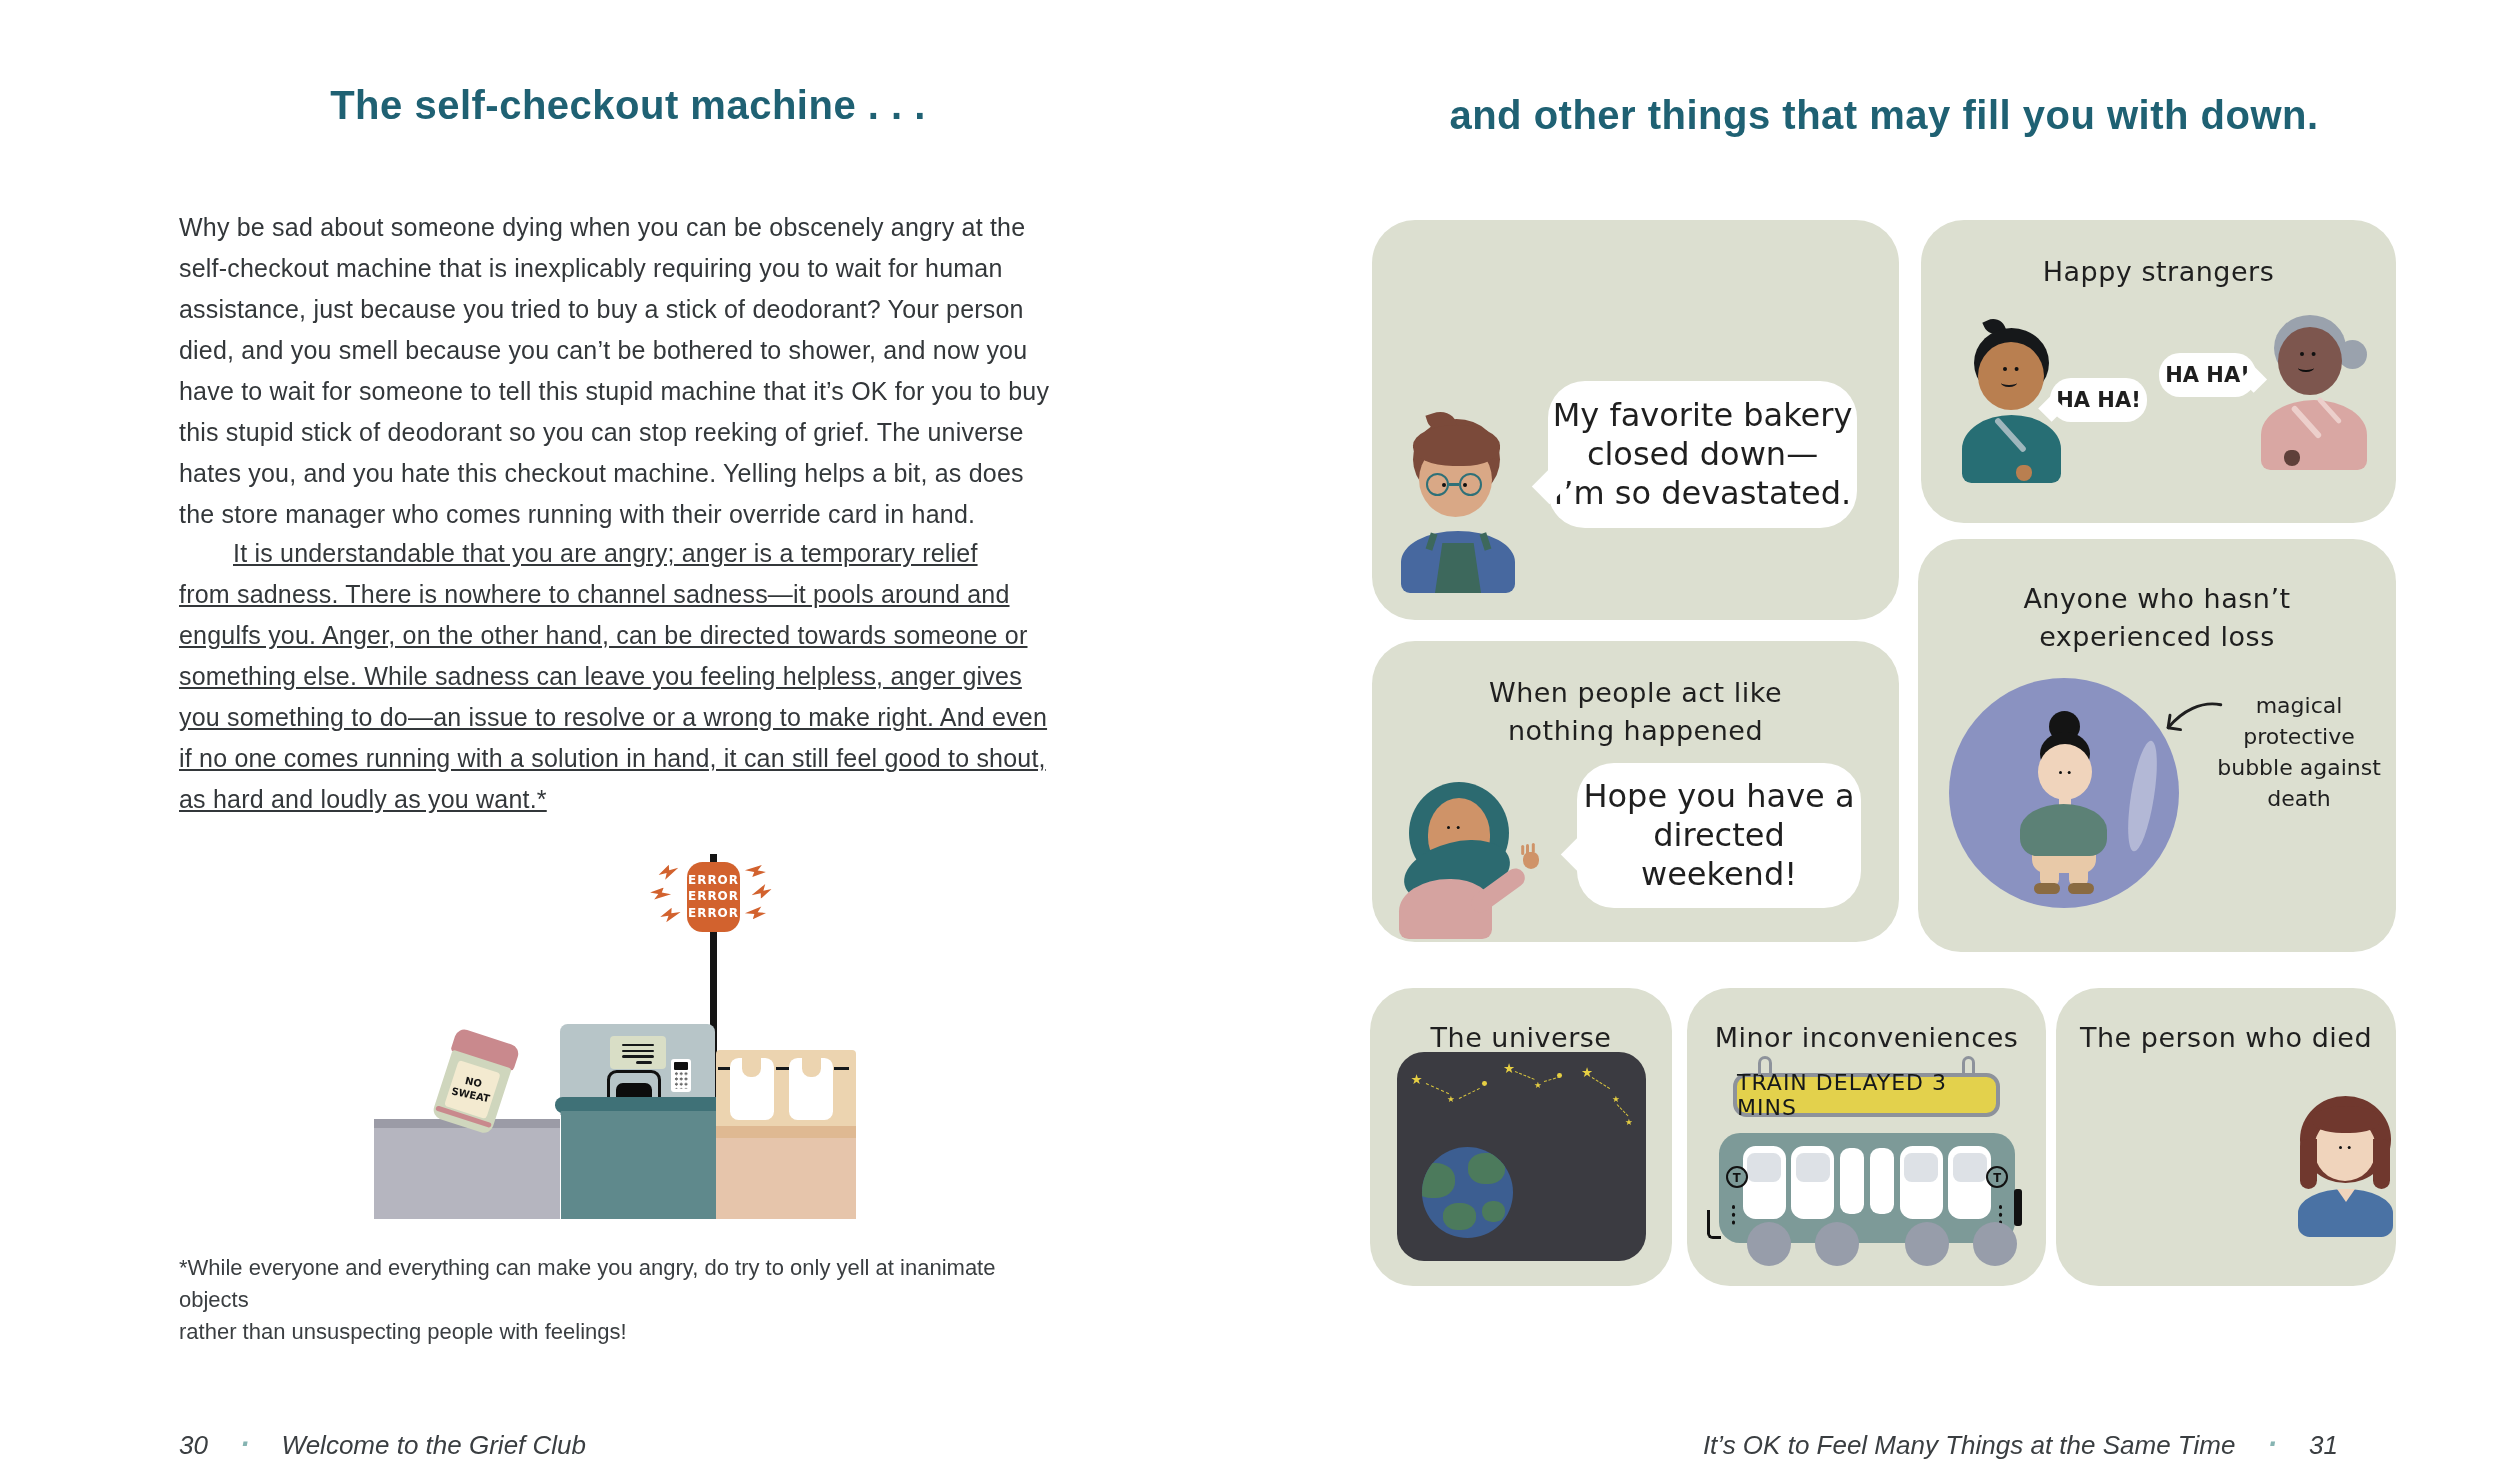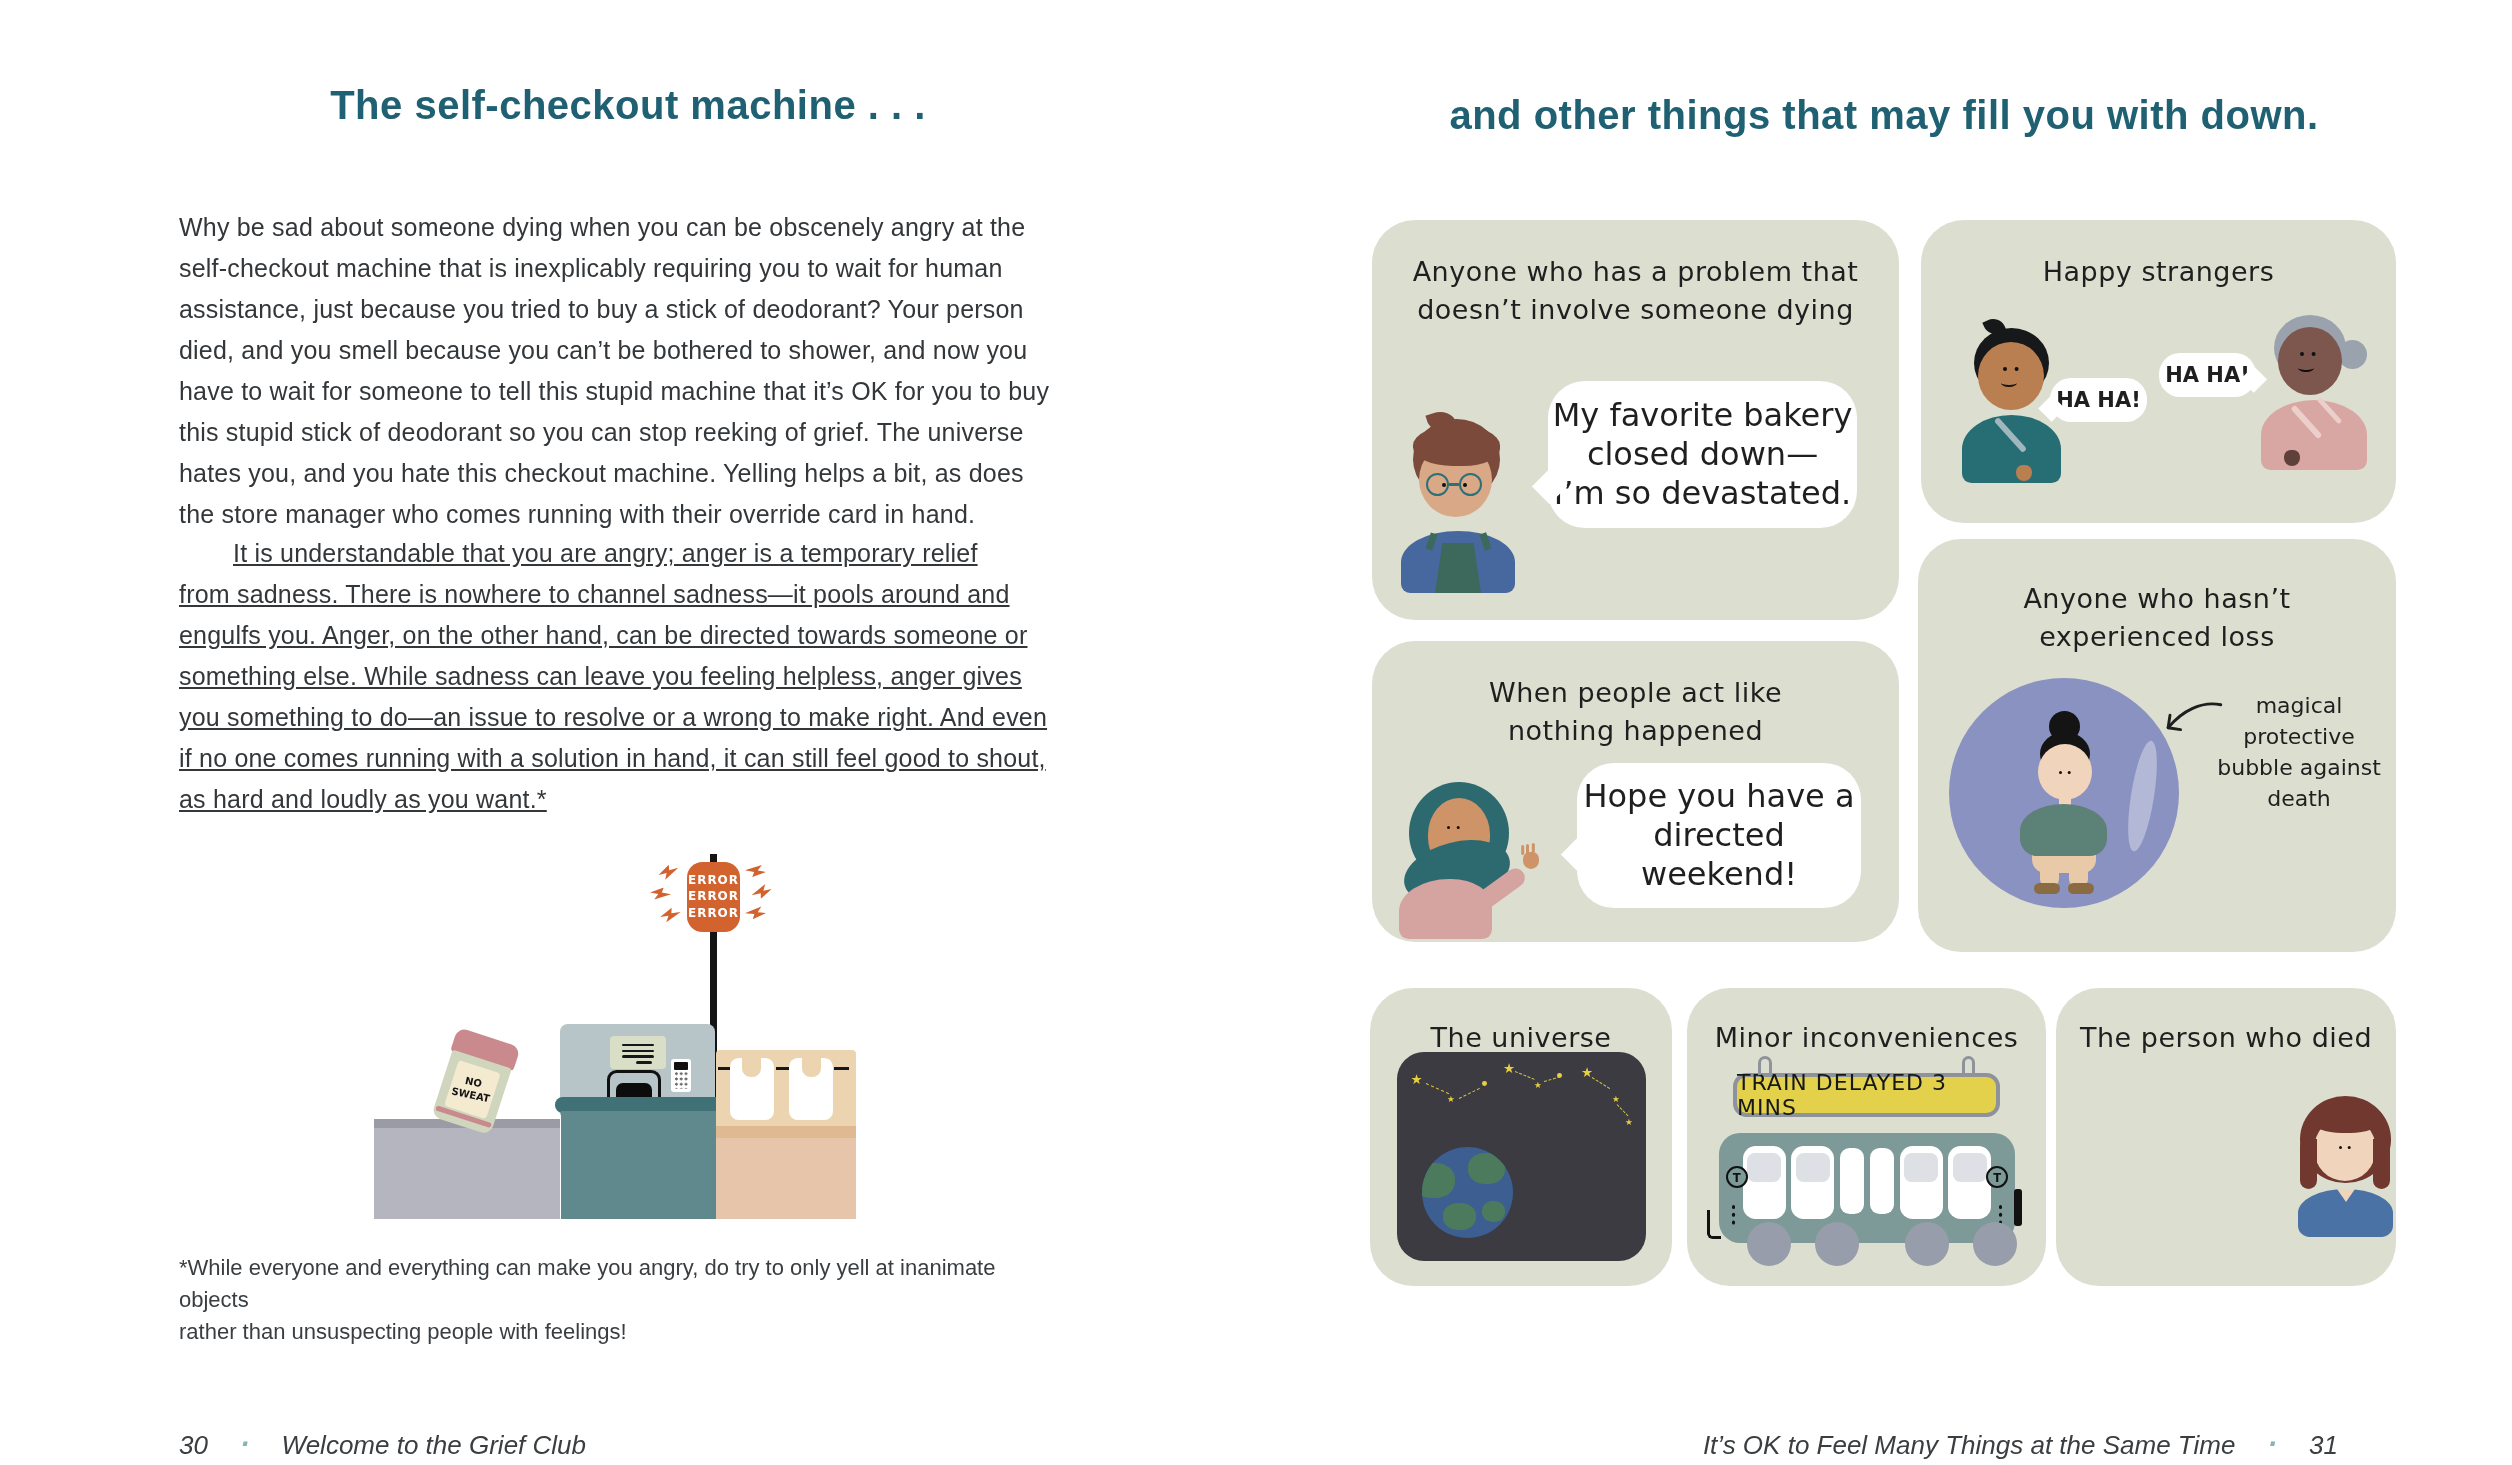--- a/index.html
+++ b/index.html
@@ -368,22 +368,20 @@
       <span>30</span>
       <span class="footer-dot">·</span>
       <span>Welcome to the Grief Club</span>
     </div>
   </section>
 
   <section class="page" id="page-right">
     <h1 class="page-title">and other things that may fill you with down.</h1>
 
     <div class="panel" id="panel-1">
-      <div class="panel-title ml">Anyone who has a problem that
-doesn’t involve someone dying</div>
       <div class="speech-bubble ml" id="bubble-bakery">
         <div class="bubble-tail"></div>
         <span class="ml">My favorite bakery
 closed down—
 I’m so devastated.</span>
       </div>
       <div class="char" id="char-baker">
         <div class="hair"></div>
         <div class="tuft"></div>
         <div class="face"></div>

